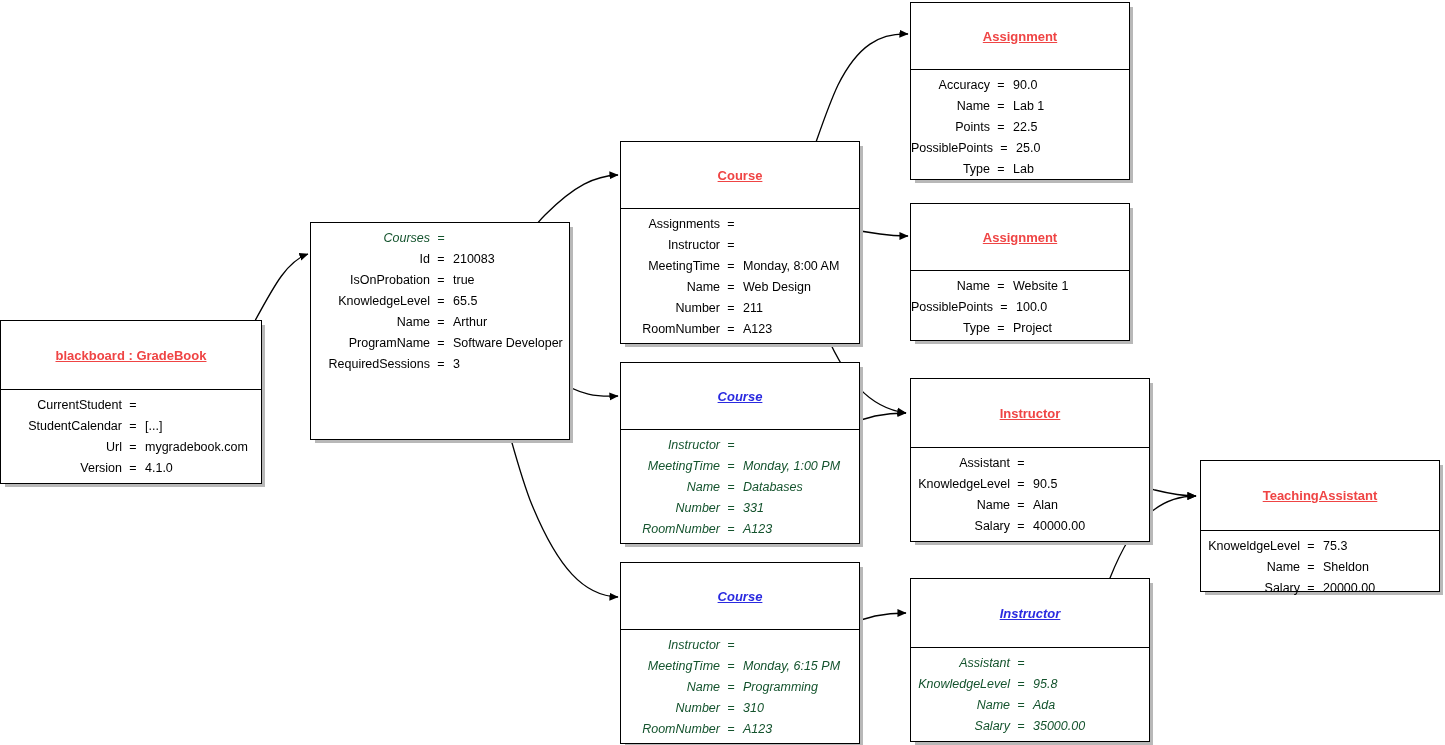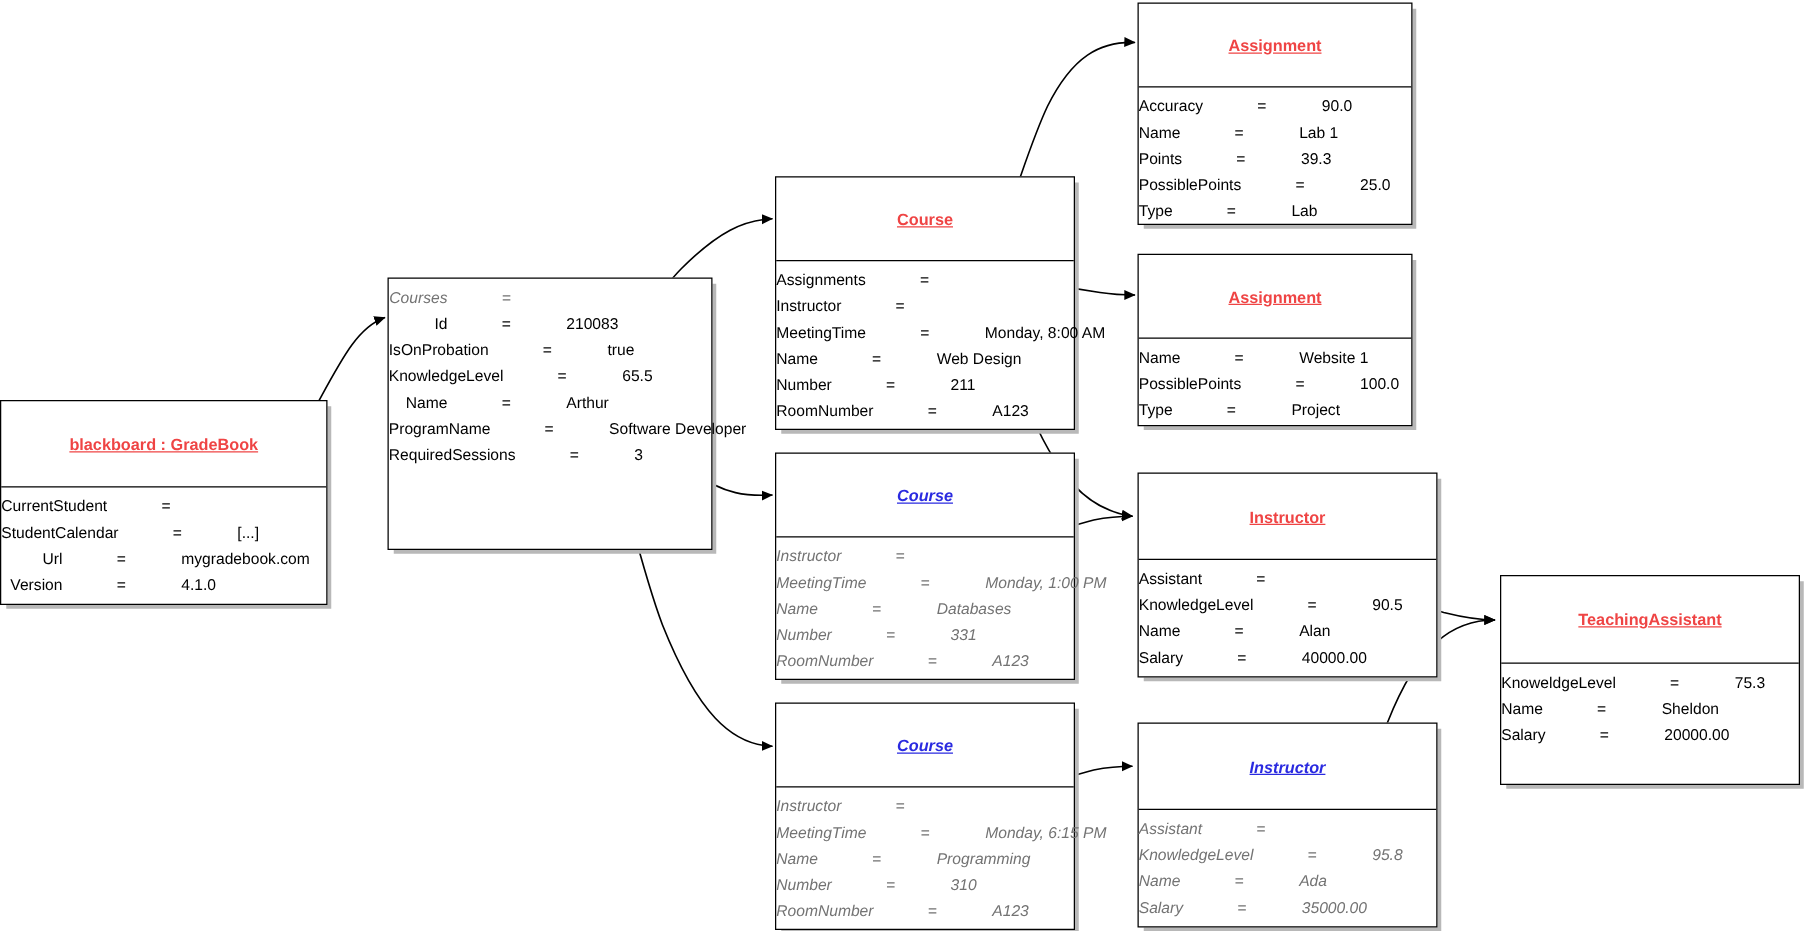--- a/index.html
+++ b/index.html
@@ -57,24 +57,23 @@
     display: flex;
     flex-direction: column;
   }
   .slot {
     display: flex;
     align-items: flex-start;
     font-size: 12.5px;
     line-height: 21px;
     color: #000000;
     white-space: nowrap;
-    gap: 36px;
   }
   .slot.blue {
-    color: #737373;
+    color: #14532d;
     font-style: italic;
   }
   .slot .k {
     flex: 1 1 auto;
     text-align: right;
     padding-right: 6px;
   }
   .slot .eq {
     flex: 0 0 auto;
     width: 10px;
@@ -307,21 +306,21 @@
         <span class="v">90.0</span>
       </div>
       <div class="slot">
         <span class="k">Name</span>
         <span class="eq">=</span>
         <span class="v">Lab 1</span>
       </div>
       <div class="slot">
         <span class="k">Points</span>
         <span class="eq">=</span>
-        <span class="v">39.3</span>
+        <span class="v">22.5</span>
       </div>
       <div class="slot">
         <span class="k">PossiblePoints</span>
         <span class="eq">=</span>
         <span class="v">25.0</span>
       </div>
       <div class="slot">
         <span class="k">Type</span>
         <span class="eq">=</span>
         <span class="v">Lab</span>
@@ -401,21 +400,21 @@
         <span class="v">Ada</span>
       </div>
       <div class="slot blue">
         <span class="k">Salary</span>
         <span class="eq">=</span>
         <span class="v">35000.00</span>
       </div>
     </div>
   </div>
 
-  <div class="obj-box" style="left:1200px; top:460px; width:240px; height:168px;">
+  <div class="obj-box" style="left:1200px; top:460px; width:240px; height:132px;">
     <div class="obj-head" style="height:70px;">
       <span class="obj-title">TeachingAssistant</span>
     </div>
     <div class="obj-body">
       <div class="slot">
         <span class="k">KnoweldgeLevel</span>
         <span class="eq">=</span>
         <span class="v">75.3</span>
       </div>
       <div class="slot">

